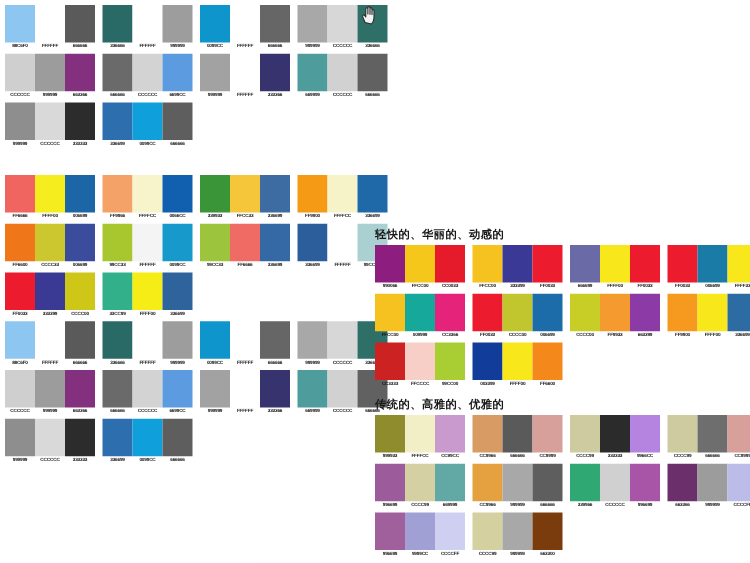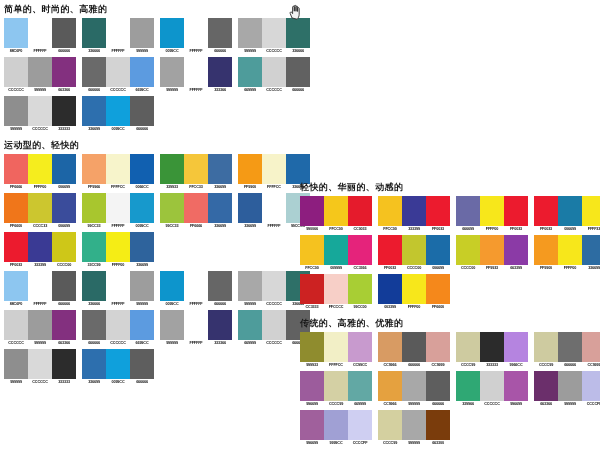--- a/index.html
+++ b/index.html
@@ -82,21 +82,20 @@
     height: 16px;
     pointer-events: none;
   }
 </style>
 </head>
 <body>
 
 <div class="page">
   <div class="column col-left" id="col-left">
       <div class="group" style="top: 4px; left: 0px;">
-        <div class="group-title">简单的、时尚的、高雅的</div>
         <div class="rows">
           <div class="row">
             <div class="palette">
               <div class="swatches">
                 <span class="sw" style="background: rgb(141, 198, 240);"></span>
                 <span class="sw" style="background: rgb(255, 255, 255);"></span>
                 <span class="sw" style="background: rgb(90, 90, 90);"></span>
               </div>
               <div class="codes">
                 <span class="code">88C6F0</span>
@@ -213,21 +212,20 @@
               <div class="codes">
                 <span class="code">336699</span>
                 <span class="code">0099CC</span>
                 <span class="code">666666</span>
               </div>
             </div>
           </div>
         </div>
       </div>
       <div class="group" style="top: 140px; left: 0px;">
-        <div class="group-title">运动型的、轻快的</div>
         <div class="rows">
           <div class="row">
             <div class="palette">
               <div class="swatches">
                 <span class="sw" style="background: rgb(240, 101, 95);"></span>
                 <span class="sw" style="background: rgb(245, 237, 30);"></span>
                 <span class="sw" style="background: rgb(28, 101, 166);"></span>
               </div>
               <div class="codes">
                 <span class="code">FF6666</span>

